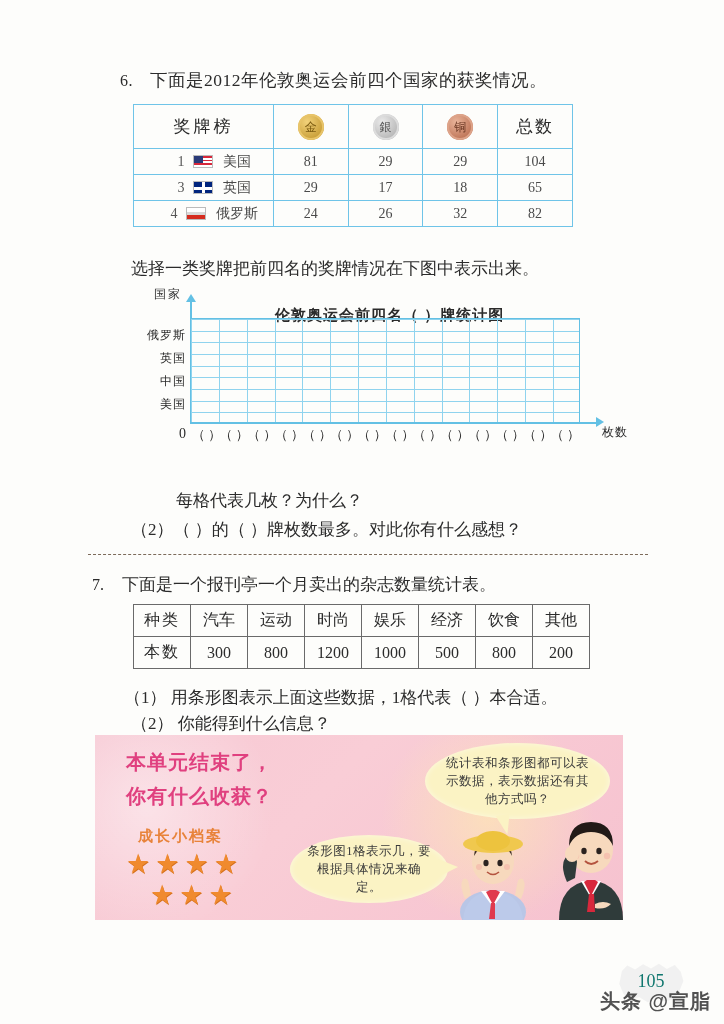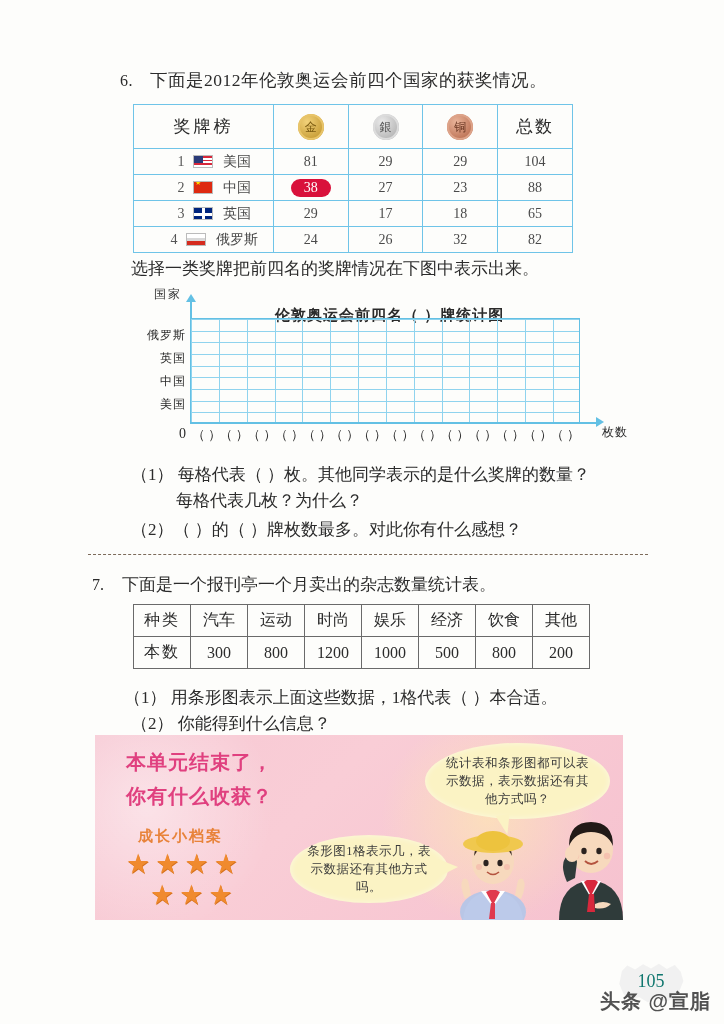--- a/index.html
+++ b/index.html
@@ -249,31 +249,20 @@
     <tr class="data-row">
       <td class="rowcell-name">
         <span class="rank">1</span><span class="flag flag-us"></span><span>美国</span>
       </td>
       <td>81</td>
       <td>29</td>
       <td>29</td>
       <td>104</td>
     </tr>
 
-    <tr class="data-row">
-      <td class="rowcell-name">
-        <span class="rank">2</span><span class="flag flag-cn"></span><span>中国</span>
-      </td>
-      <td>
-        <span class="pill">38</span>
-      </td>
-      <td>27</td>
-      <td>23</td>
-      <td>88</td>
-    </tr>
 
     <tr class="data-row">
       <td class="rowcell-name">
         <span class="rank">3</span><span class="flag flag-gb"></span><span>英国</span>
       </td>
       <td>29</td>
       <td>17</td>
       <td>18</td>
       <td>65</td>
     </tr>
@@ -307,21 +296,20 @@
     <div class="ycat" style="top:87px;">中国</div>
     <div class="ycat" style="top:110px;">美国</div>
 
     <div class="zero">0</div>
     <div class="xticks">
       <span>（  ）</span><span>（  ）</span><span>（  ）</span><span>（  ）</span><span>（  ）</span><span>（  ）</span><span>（  ）</span><span>（  ）</span><span>（  ）</span><span>（  ）</span><span>（  ）</span><span>（  ）</span><span>（  ）</span><span>（  ）</span>
     </div>
     <div class="xunit">枚数</div>
   </div>
 
-  <div class="qline q6-1">（1） 每格代表（  ）枚。其他同学表示的是什么奖牌的数量？</div>
   <div class="qline q6-1b">每格代表几枚？为什么？</div>
   <div class="qline q6-2">（2）（      ）的（  ）牌枚数最多。对此你有什么感想？</div>
 
   <div class="divider"></div>
 
   <div class="q7-head">
     <span class="qnum">7.</span><span>下面是一个报刊亭一个月卖出的杂志数量统计表。</span>
   </div>
 
   <table class="mag-table">
@@ -364,21 +352,21 @@
     </div>
     <div class="stars2">
       <span class="star">★</span><span class="star">★</span><span class="star">★</span>
     </div>
 
     <div class="bubble bubble-top">
       <span>统计表和条形图都可以表示数据，表示数据还有其他方式吗？</span>
       <span class="tail"></span>
     </div>
     <div class="bubble bubble-bot">
-      <span>条形图1格表示几，表示数据还有其他方式吗。</span>
+      <span>条形图1格表示几，要根据具体情况来确定。</span>
       <span class="tail"></span>
     </div>
 
     <svg class="kid kid-girl" viewBox="0 0 100 105">
       <ellipse cx="50" cy="97" rx="33" ry="22" fill="#b9c6e6"></ellipse>
       <path d="M20 105 Q22 78 50 76 Q78 78 80 105 Z" fill="#bccaea"></path>
       <path d="M38 76 L50 92 L62 76 Z" fill="#fff"></path>
       <path d="M43 77 L50 90 L57 77 L53 75 L47 75 Z" fill="#e03a4e"></path>
       <path d="M48 88 L46 104 L52 104 L52 88 Z" fill="#e03a4e"></path>
       <ellipse cx="50" cy="47" rx="21" ry="22" fill="#f7d9bd"></ellipse>

